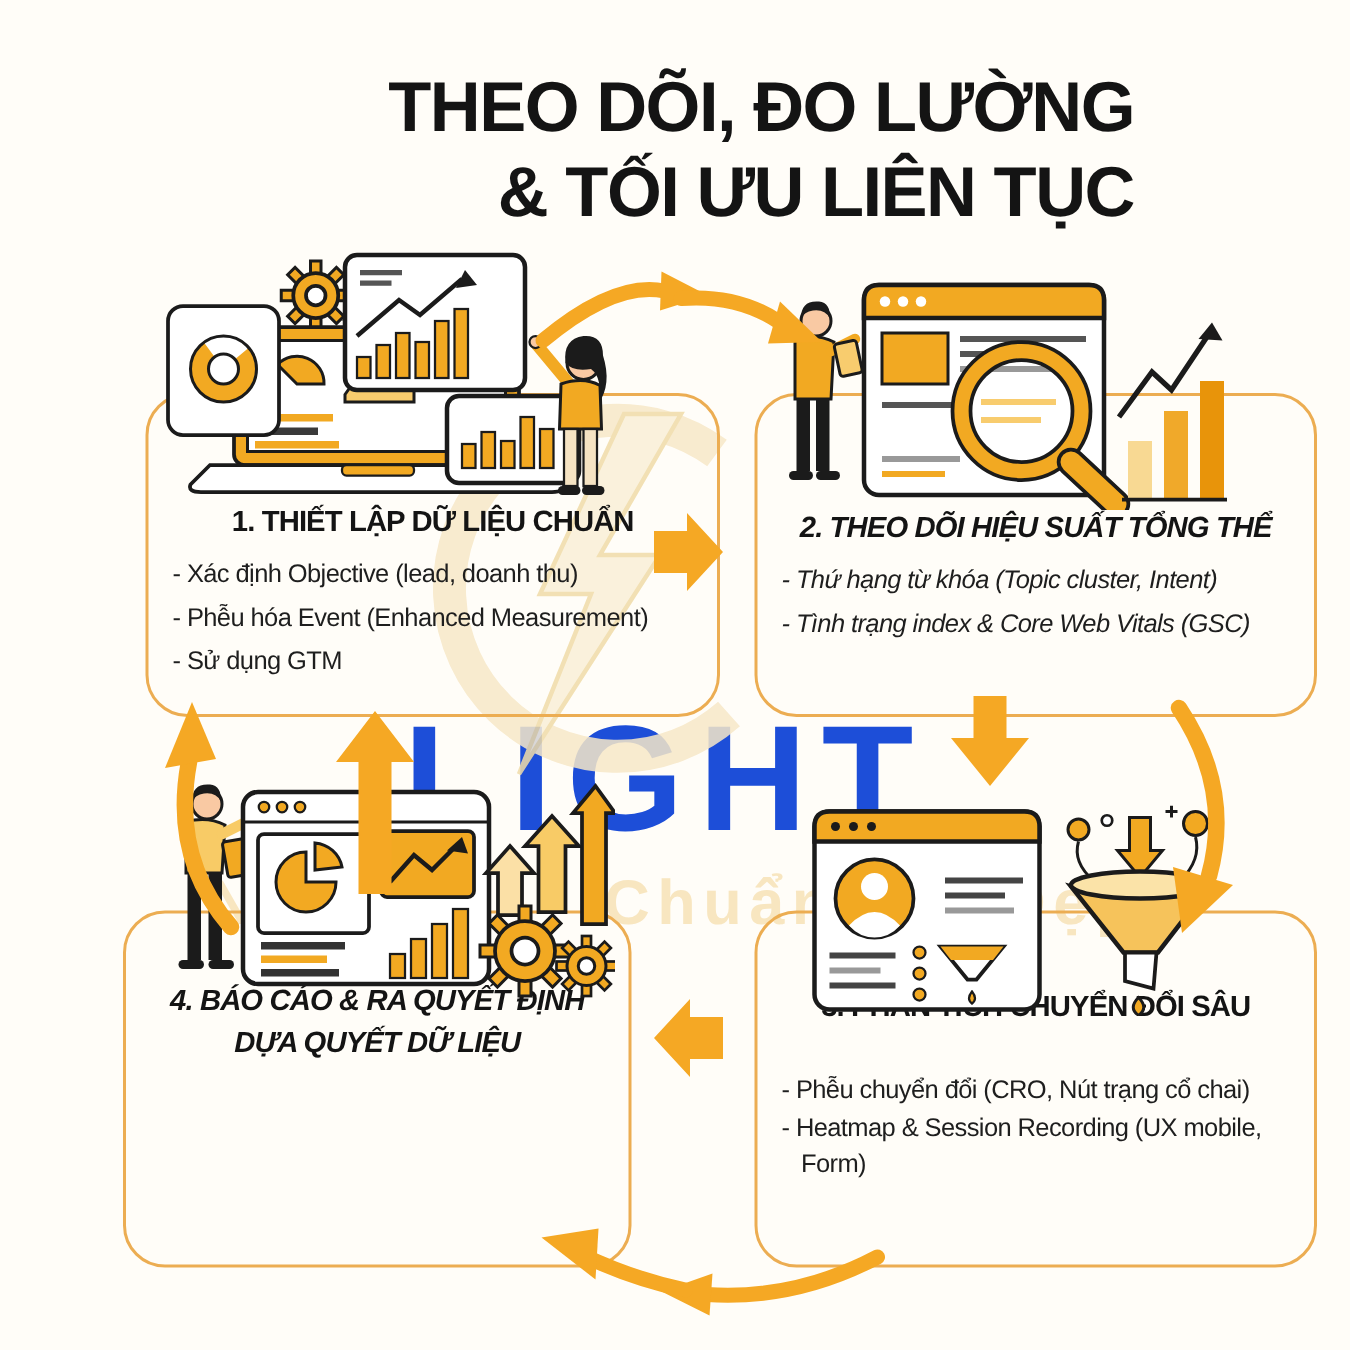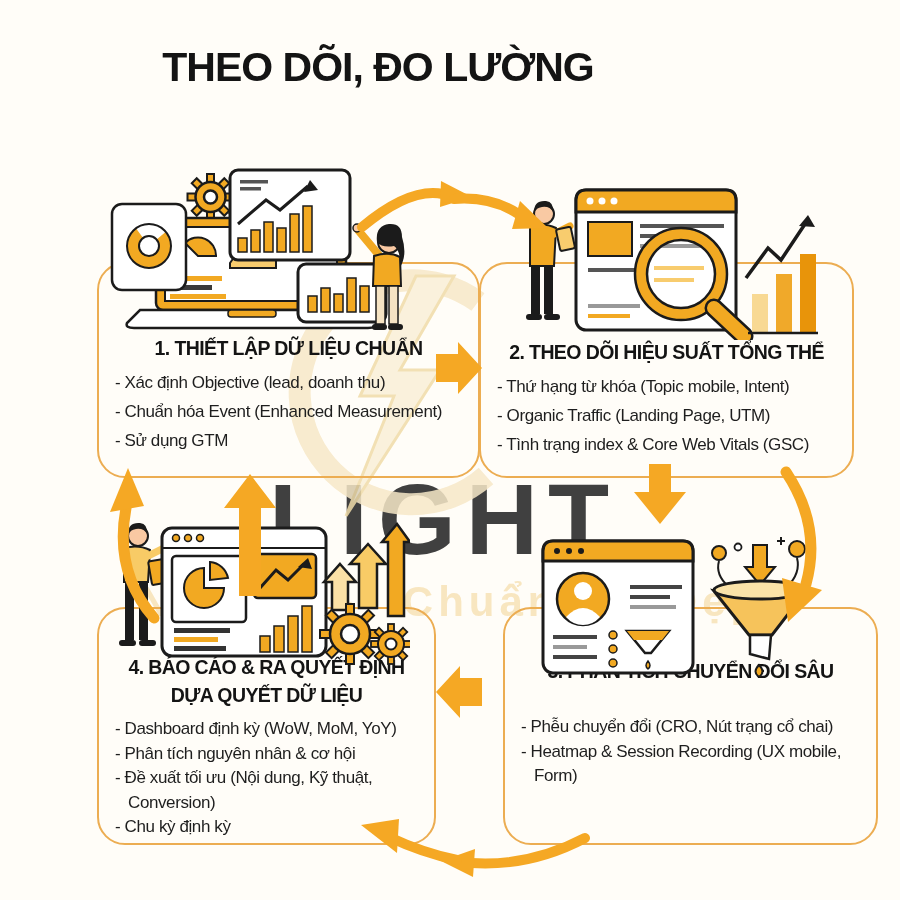--- a/index.html
+++ b/index.html
@@ -1,35 +1,35 @@
 <!DOCTYPE html>
 <html><head>
 <meta charset="utf-8">
 <style>
   html,body{margin:0;padding:0;}
   body{font-family:"Liberation Sans", sans-serif;}
   #canvas{position:relative;width:900px;height:900px;background:#FFFDF8;overflow:hidden;}
 
   
-  .main-title{position:absolute;left:0;top:42px;width:756px;text-align:center;
-    color:#141414;font-weight:bold;font-size:41px;line-height:1.22;letter-spacing:-1px;z-index:6;}
+  .main-title{position:absolute;left:0;top:42px;width:756px;text-align:right;
+    color:#141414;font-weight:bold;font-size:47px;line-height:1.22;letter-spacing:-1px;z-index:6;}
 
   
   .wm-brand{position:absolute;left:0;top:462px;width:888px;text-align:center;
-    font-size:100px;font-weight:bold;letter-spacing:10px;color:#404040;z-index:0;}
+    font-size:100px;font-weight:bold;letter-spacing:10px;color:#1d4ed8;z-index:0;}
   .wm-tagline{position:absolute;left:0;top:578px;width:900px;text-align:center;
     font-size:42px;font-weight:bold;letter-spacing:5px;word-spacing:28px;color:#F8E6C0;z-index:0;}
   .wm-logo{position:absolute;left:288px;top:268px;z-index:0;opacity:.85;}
 
   
   .step-box{position:absolute;border:2px solid #ECAD52;border-radius:28px;background:transparent;z-index:2;box-sizing:border-box;margin-left:35px;}
   #box1{left:62px;top:262px;width:383px;height:216px;}
-  #box2{left:444px;top:262px;width:375px;height:216px;}
+  #box2{left:468px;top:262px;width:375px;height:216px;font-style:italic;}
   #box3{left:468px;top:607px;width:375px;height:238px;}
-  #box4{left:62px;top:607px;width:339px;height:238px;}
+  #box4{left:47px;top:607px;width:339px;height:238px;font-style:italic;}
   .box-title{text-align:center;font-weight:bold;font-size:19.5px;letter-spacing:-0.6px;
     color:#141414;line-height:28px;}
   .box-title span{display:block;white-space:nowrap;}
   #box1 .box-title{margin-top:70px;}
   #box2 .box-title{margin-top:74px;}
   #box3 .box-title{margin-top:48px;}
   #box4 .box-title{margin-top:44px;}
   .items{list-style:none;margin:6px 0 0 0;padding:0 10px 0 16px;color:#1E1E1E;}
   .items li{font-size:17px;line-height:29px;letter-spacing:-0.4px;padding-left:13px;text-indent:-13px;}
   #box3 .items{margin-top:30px;}
@@ -47,68 +47,62 @@
 
   <div class="wm-brand">LIGHT</div>
   <div class="wm-tagline">Nhanh - Chuẩn - Đẹp</div>
   <svg class="wm-logo" width="230" height="260" viewBox="0 0 230 260">
     <path d="M190,34 A112,112 0 1 0 198,208" fill="none" stroke="#F7E8C8" stroke-width="22"></path>
     <polygon points="128,8 72,128 106,128 58,248 152,102 112,102 166,8" fill="#FAF0D8" stroke="#F0DCA9" stroke-width="3"></polygon>
   </svg>
 
   <div class="main-title">
     <div>THEO DÕI, ĐO LƯỜNG</div>
+    <div>&amp; TỐI ƯU LIÊN TỤC</div>
   </div>
 
   <div class="step-box" id="box1">
     <div class="box-title">
       <span>1. THIẾT LẬP DỮ LIỆU CHUẨN</span>
       <span></span>
     </div>
     <ul class="items">
       <li>- Xác định Objective (lead, doanh thu)</li>
-      <li>- Chuẩn hóa Event (Enhanced Measurement)</li>
+      <li>- Phễu hóa Event (Enhanced Measurement)</li>
       <li>- Sử dụng GTM</li>
     </ul>
   </div>
 
   <div class="step-box" id="box2">
     <div class="box-title">
       <span>2. THEO DÕI HIỆU SUẤT TỔNG THỂ</span>
       <span></span>
     </div>
     <ul class="items">
-      <li>- Thứ hạng từ khóa (Topic mobile, Intent)</li>
-      <li>- Organic Traffic (Landing Page, UTM)</li>
+      <li>- Thứ hạng từ khóa (Topic cluster, Intent)</li>
       <li>- Tình trạng index &amp; Core Web Vitals (GSC)</li>
     </ul>
   </div>
 
   <div class="step-box" id="box3">
     <div class="box-title">
       <span>3. PHÂN TÍCH CHUYỂN ĐỔI SÂU</span>
       <span></span>
     </div>
     <ul class="items">
       <li>- Phễu chuyển đổi (CRO, Nút trạng cổ chai)</li>
       <li>- Heatmap &amp; Session Recording (UX mobile, Form)</li>
     </ul>
   </div>
 
   <div class="step-box" id="box4">
     <div class="box-title">
       <span>4. BÁO CÁO &amp; RA QUYẾT ĐỊNH</span>
       <span>DỰA QUYẾT DỮ LIỆU</span>
     </div>
-    <ul class="items">
-      <li>- Dashboard định kỳ (WoW, MoM, YoY)</li>
-      <li>- Phân tích nguyên nhân &amp; cơ hội</li>
-      <li>- Đề xuất tối ưu (Nội dung, Kỹ thuật, Conversion)</li>
-      <li>- Chu kỳ định kỳ</li>
-    </ul>
   </div>
 
   <svg class="illus" style="left:110px;top:166px;" width="300" height="172" viewBox="0 0 300 172">
 
     <g>
       <g fill="#F2A922" stroke="#1B1B1B" stroke-width="2">
         <rect x="97" y="8" width="7" height="46" transform="rotate(0 100.5 31)"></rect>
         <rect x="97" y="8" width="7" height="46" transform="rotate(45 100.5 31)"></rect>
         <rect x="97" y="8" width="7" height="46" transform="rotate(90 100.5 31)"></rect>
         <rect x="97" y="8" width="7" height="46" transform="rotate(135 100.5 31)"></rect>

